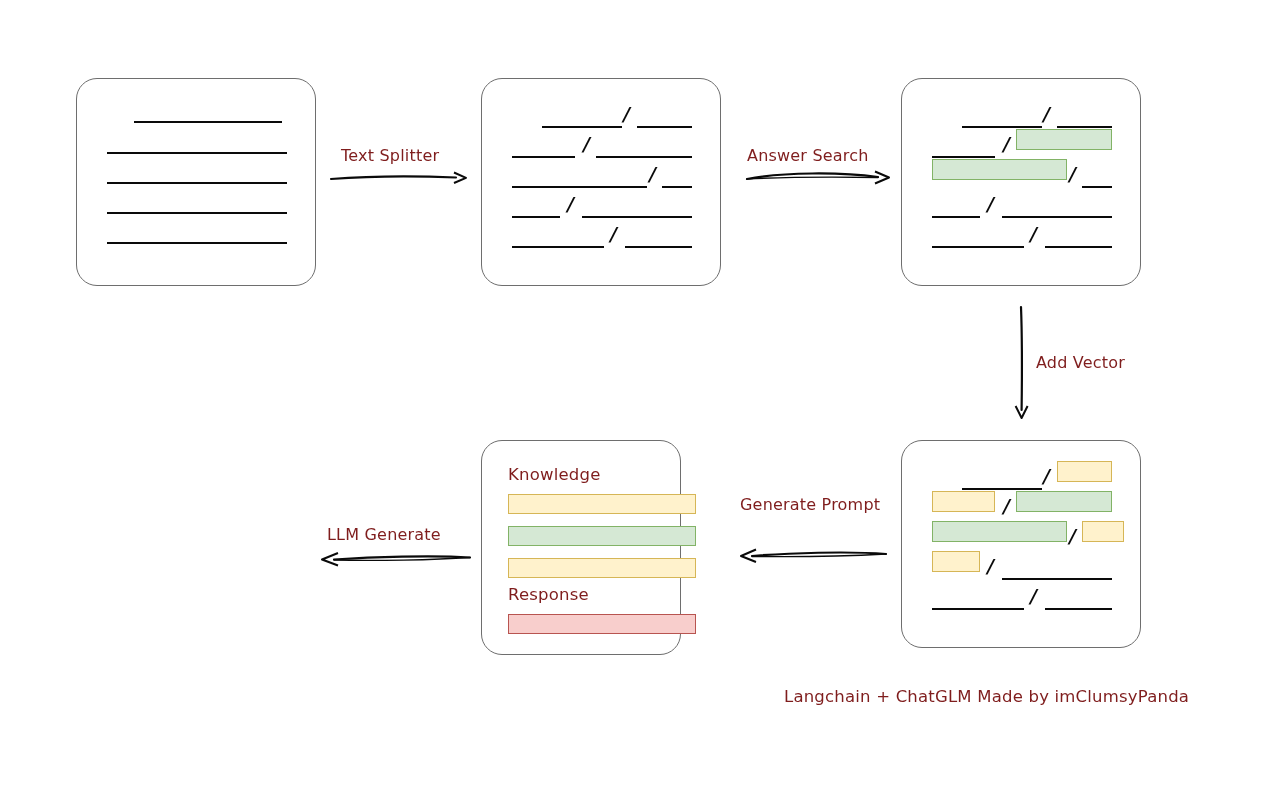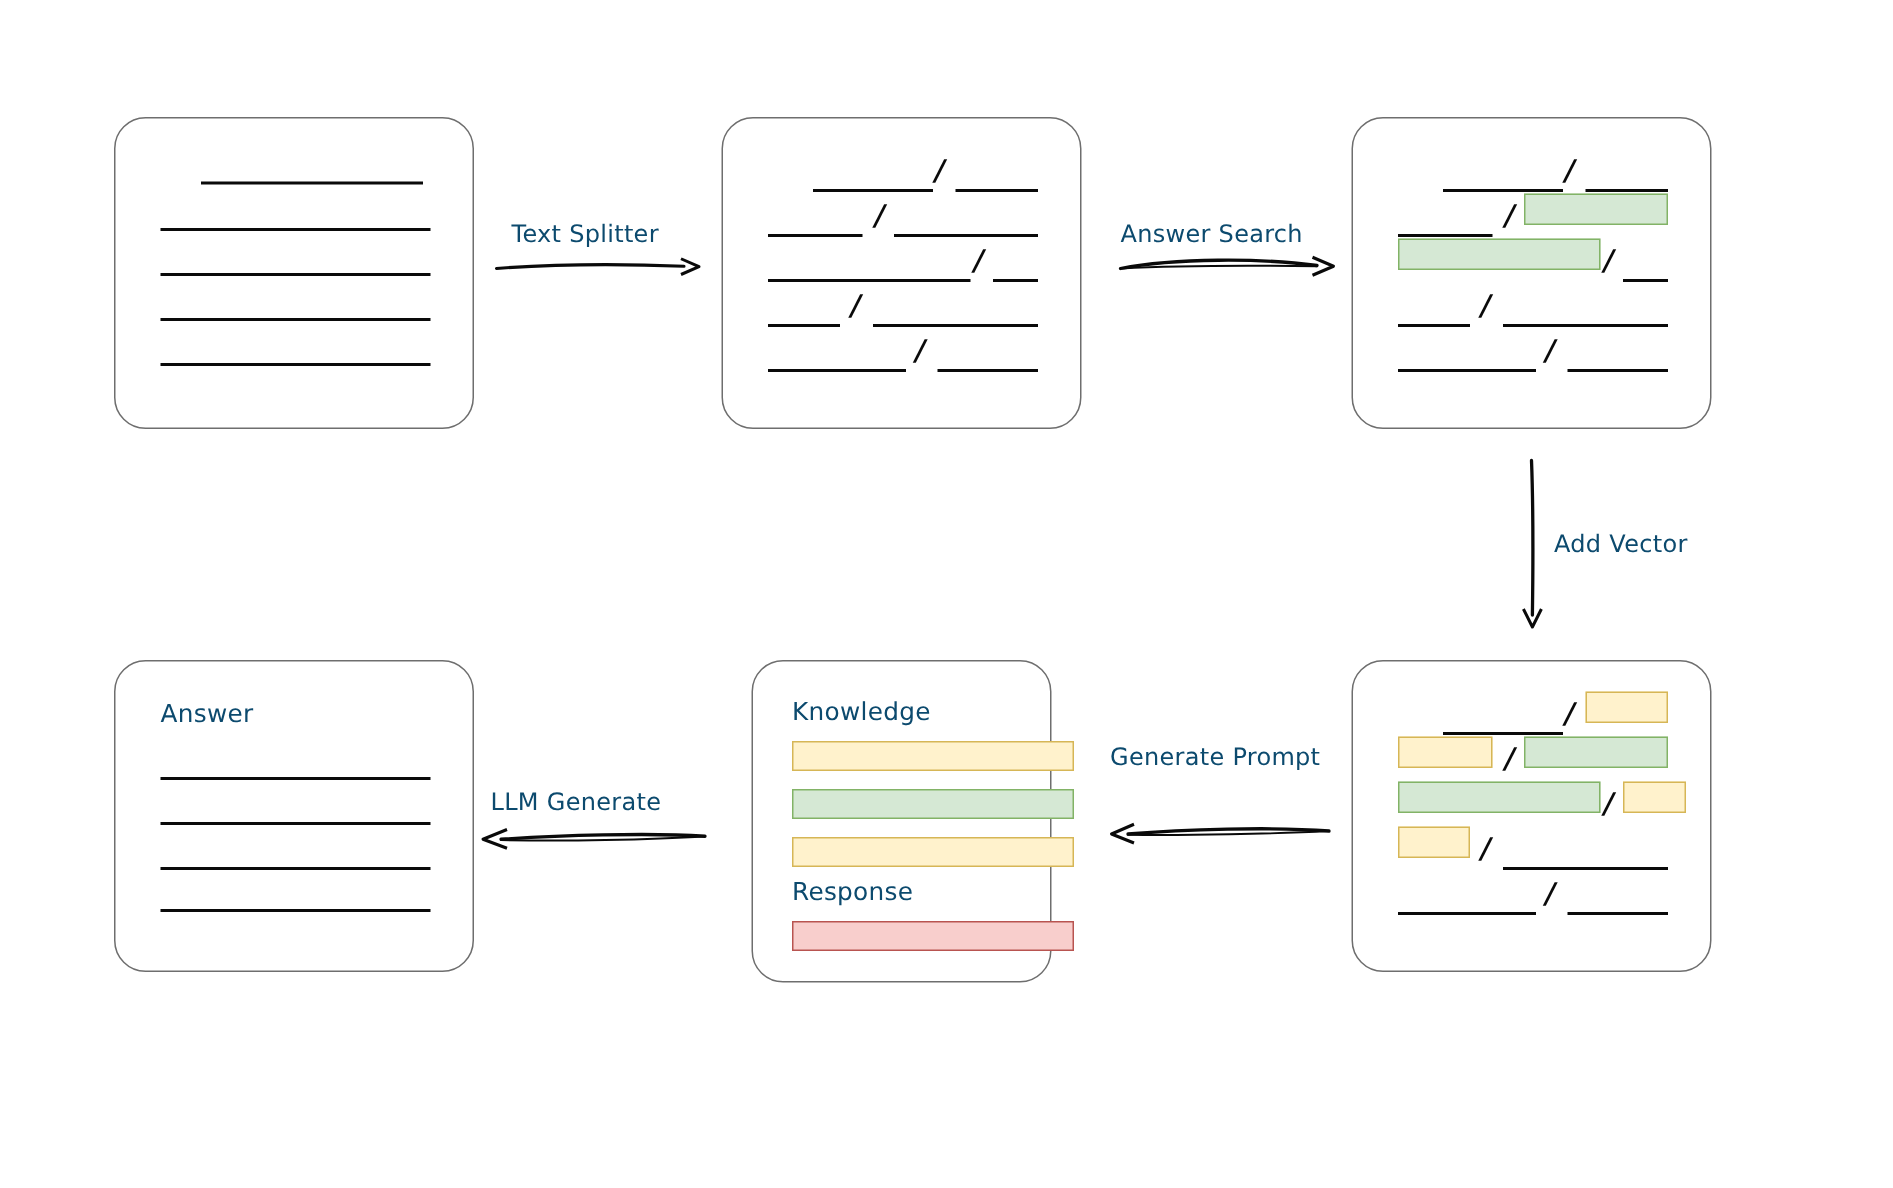--- a/index.html
+++ b/index.html
@@ -57,21 +57,21 @@
   }
   .bar.green{background:#d5e8d4;border-color:#82b366;}
   .bar.yellow{background:#fff2cc;border-color:#d6b656;}
   .bar.red{background:#f8cecc;border-color:#b85450;}
 
   
   .hand{
     font-family:"DejaVu Sans", sans-serif;
     font-weight:400;
     letter-spacing:.2px;
-    color:#0c4a6e;
+    color:#7f1d1d;
     white-space:nowrap;
   }
   .card-label{position:absolute;font-size:16.5px;}
   .edge-label{position:absolute;font-size:16px;}
   .footer-note{position:absolute;font-size:16.5px;}
 
   
   .arrow{position:absolute;}
   .arrow svg{display:block;overflow:visible;}
 </style>
@@ -233,21 +233,21 @@
 
   <div class="edge-label hand" style="left:740px;top:495px;">Generate Prompt</div>
   <div class="arrow" style="left:738px;top:545px;">
     <svg width="150" height="22" viewBox="0 0 150 22">
       <path d="M148 9 C110 6, 50 8, 14 11" stroke="#0a0a0a" stroke-width="2.2" fill="none" stroke-linecap="round"></path>
       <path d="M148 9 C112 11, 52 12, 14 11.5" stroke="#0a0a0a" stroke-width="1.3" fill="none" stroke-linecap="round"></path>
       <path d="M18 4.5 L3 11 L18 17" stroke="#0a0a0a" stroke-width="2" fill="none" stroke-linejoin="round"></path>
     </svg>
   </div>
 
-  <div class="card" style="left:501px;top:440px;width:200px;height:215px;">
+  <div class="card" style="left:481px;top:440px;width:200px;height:215px;">
     <div class="card-inner">
       <div class="card-label hand" style="left:26px;top:24px;">Knowledge</div>
 
       <span class="bar yellow" style="left:26px;top:53px;width:188px;"></span>
       <span class="bar green" style="left:26px;top:85px;width:188px;"></span>
       <span class="bar yellow" style="left:26px;top:117px;width:188px;"></span>
 
       <div class="card-label hand" style="left:26px;top:144px;">Response</div>
 
       <span class="bar red" style="left:26px;top:173px;width:188px;"></span>
@@ -256,32 +256,16 @@
 
   <div class="edge-label hand" style="left:327px;top:525px;">LLM Generate</div>
   <div class="arrow" style="left:320px;top:549px;">
     <svg width="152" height="22" viewBox="0 0 152 22">
       <path d="M150 8.5 C112 6, 52 8, 14 10.5" stroke="#0a0a0a" stroke-width="2.2" fill="none" stroke-linecap="round"></path>
       <path d="M150 8.5 C114 11, 54 12, 14 11" stroke="#0a0a0a" stroke-width="1.3" fill="none" stroke-linecap="round"></path>
       <path d="M18 4 L2 10.5 L18 16.5" stroke="#0a0a0a" stroke-width="2" fill="none" stroke-linejoin="round"></path>
     </svg>
   </div>
 
-  <div class="card" style="left:76px;top:440px;width:240px;height:208px;">
-    <div class="card-inner">
-      <div class="card-label hand" style="left:30px;top:25px;">Answer</div>
-      <div class="row" style="top:78px;">
-        <span class="seg" style="left:30px;width:180px;"></span>
-      </div>
-      <div class="row" style="top:108px;">
-        <span class="seg" style="left:30px;width:180px;"></span>
-      </div>
-      <div class="row" style="top:138px;">
-        <span class="seg" style="left:30px;width:180px;"></span>
-      </div>
-      <div class="row" style="top:166px;">
-        <span class="seg" style="left:30px;width:180px;"></span>
-      </div>
-    </div>
-  </div>
-
+
+  <div class="footer-note hand" style="left:784px;top:687px;">Langchain + ChatGLM Made by imClumsyPanda</div>
 
 </div>
 
 </body></html>

